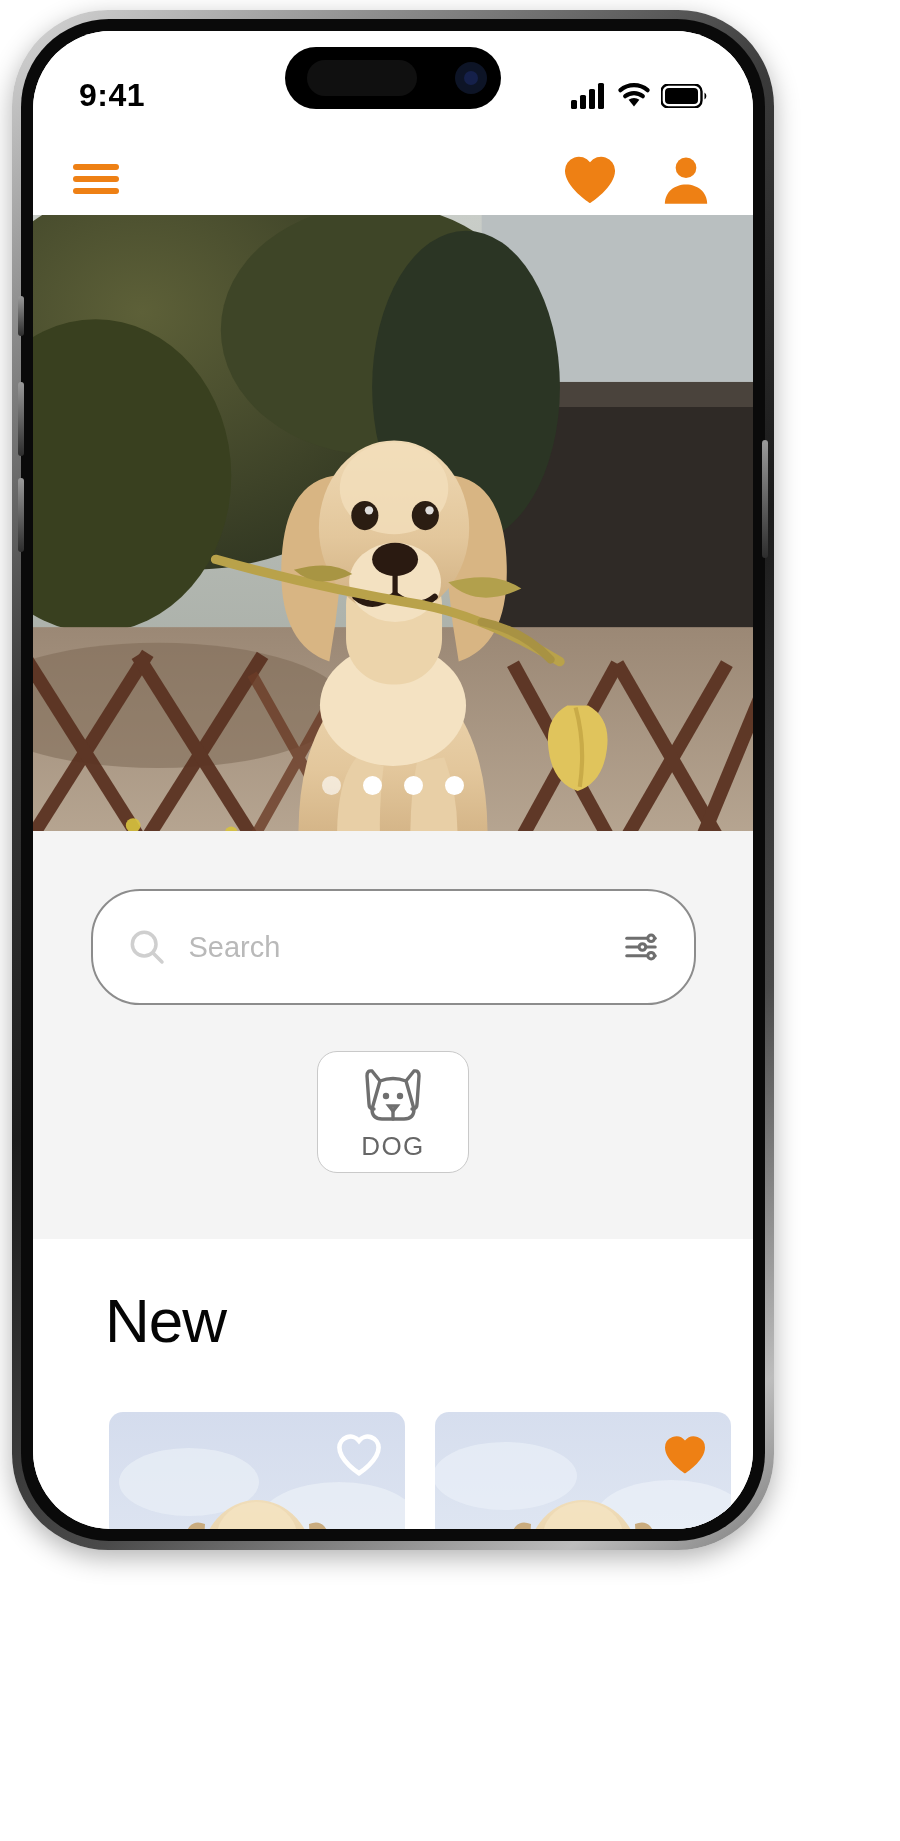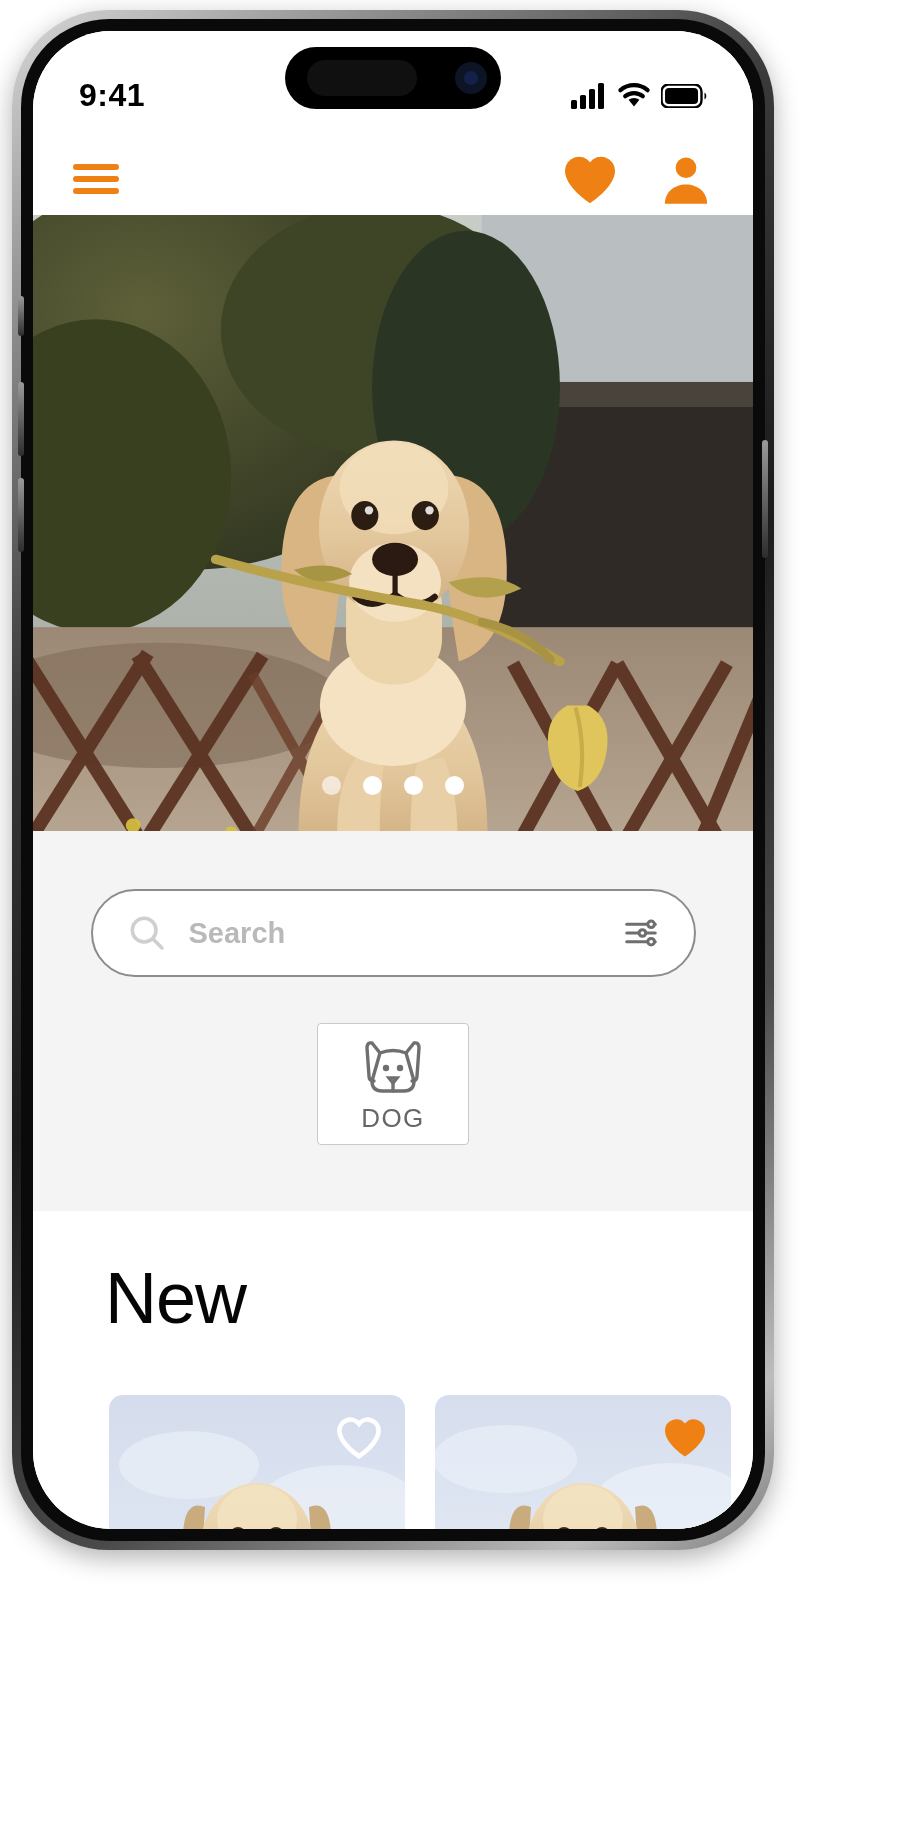--- a/index.html
+++ b/index.html
@@ -70,37 +70,37 @@
   
   .hero { position: relative; width: 100%; height: 616px; overflow: hidden; }
   .hero-img { position:absolute; inset:0; }
   .dots { position: absolute; left: 50%; transform: translateX(-50%); bottom: 36px; display: flex; gap: 22px; }
   .dot { width: 19px; height: 19px; border-radius: 50%; background: #ffffff; }
   .dot.dim { background: rgba(255,255,255,.62); }
 
   
   .panel { background: #f4f4f4; padding: 58px 0 66px 0; }
   .searchbar {
-    margin: 0 auto; width: 605px; height: 88px;
+    margin: 0 auto; width: 605px; height: 116px;
     border: 2px solid #8c8c8c; border-radius: 49px; background: #fff;
-    display: flex; align-items: center; padding: 0 34px; gap: 22px; font-weight: bold;
+    display: flex; align-items: center; padding: 0 34px; gap: 22px;
   }
   .search-input-text { font-size: 29px; color: #b9b9b9; flex: 1; }
 
   .cats { display: flex; justify-content: center; gap: 72px; margin-top: 46px; }
   .cat-card {
     width: 152px; height: 122px; background: #fff;
-    border: 1.5px solid #c9c9c9; border-radius: 4px;
+    border: 1.5px solid #c9c9c9; border-radius: 20px;
     display: flex; flex-direction: column; align-items: center; justify-content: center; gap: 6px;
   }
   .cat-label { font-size: 26px; color: #666; letter-spacing: 1.4px; }
 
   
   .new-section { background: #fff; padding: 46px 0 0 0; }
-  .new-title { font-size: 72px; font-weight: 400; color: #050505; padding-left: 72px; letter-spacing: -1px; }
+  .new-title { font-size: 62px; font-weight: 400; color: #050505; padding-left: 72px; letter-spacing: -1px; }
 
   .pet-grid { display: flex; gap: 30px; padding: 56px 0 0 76px; }
   .pet-card {
     position: relative; width: 296px; height: 260px;
     border-radius: 14px; overflow: hidden; flex: 0 0 auto;
   }
   .fav-btn { position: absolute; right: 22px; top: 18px; width: 48px; height: 48px; }
 
   
   .home-ind {

